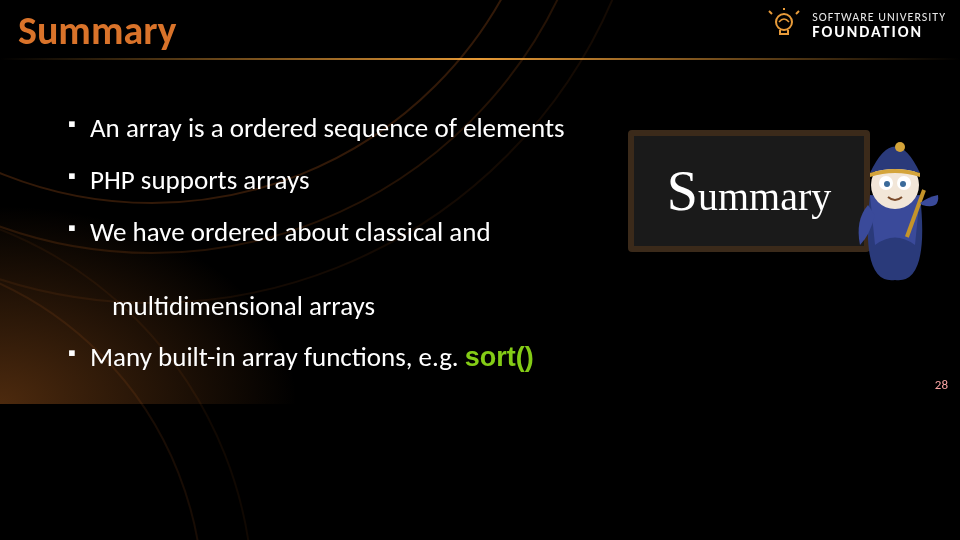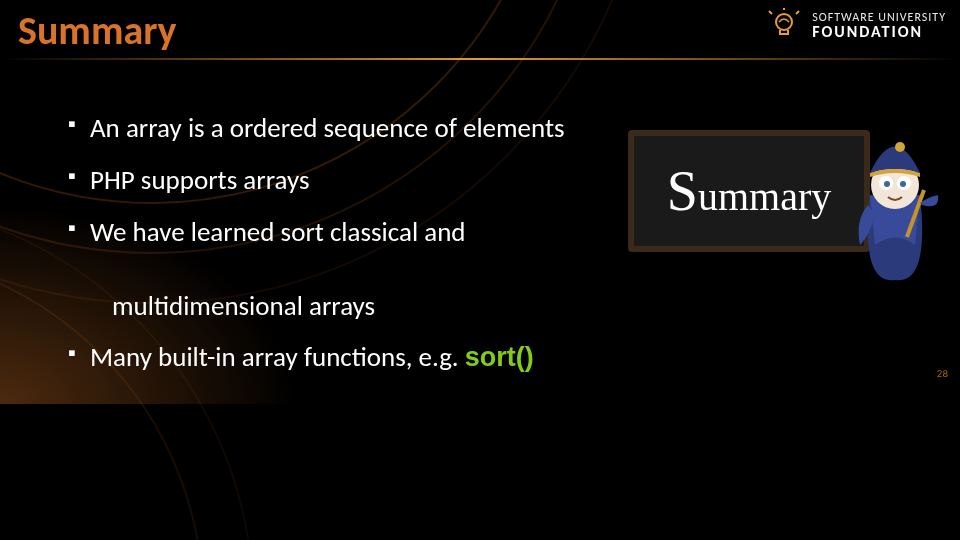--- a/index.html
+++ b/index.html
@@ -116,23 +116,23 @@
     position: absolute;
     right: 10px;
     top: 135px;
     width: 110px;
     height: 150px;
     pointer-events: none;
   }
   .page-num {
     position: absolute;
     right: 12px;
-    bottom: 24px;
-    font-size: 11px;
-    color: #a16207;
+    bottom: 12px;
+    font-size: 13px;
+    color: #fca5a5;
   }
 </style>
 </head>
 <body>
 
 <div class="slide">
 
   <div class="swirl sw1"></div>
   <div class="swirl sw2"></div>
   <div class="swirl sw3"></div>
@@ -159,21 +159,21 @@
   </div>
 
   <ul class="bullets">
     <li>
       <span>An array is a ordered sequence of elements</span>
     </li>
     <li>
       <span>PHP supports arrays</span>
     </li>
     <li>
-      <span>We have learned sort classical and</span>
+      <span>We have ordered about classical and</span>
       <span class="cont">multidimensional arrays</span>
     </li>
     <li>
       <span>Many built-in array functions, e.g. </span><span class="code">sort()</span>
     </li>
   </ul>
 
   <div class="summary-card">
     <span class="summary-text"><span class="big">S</span>ummary</span>
   </div>

